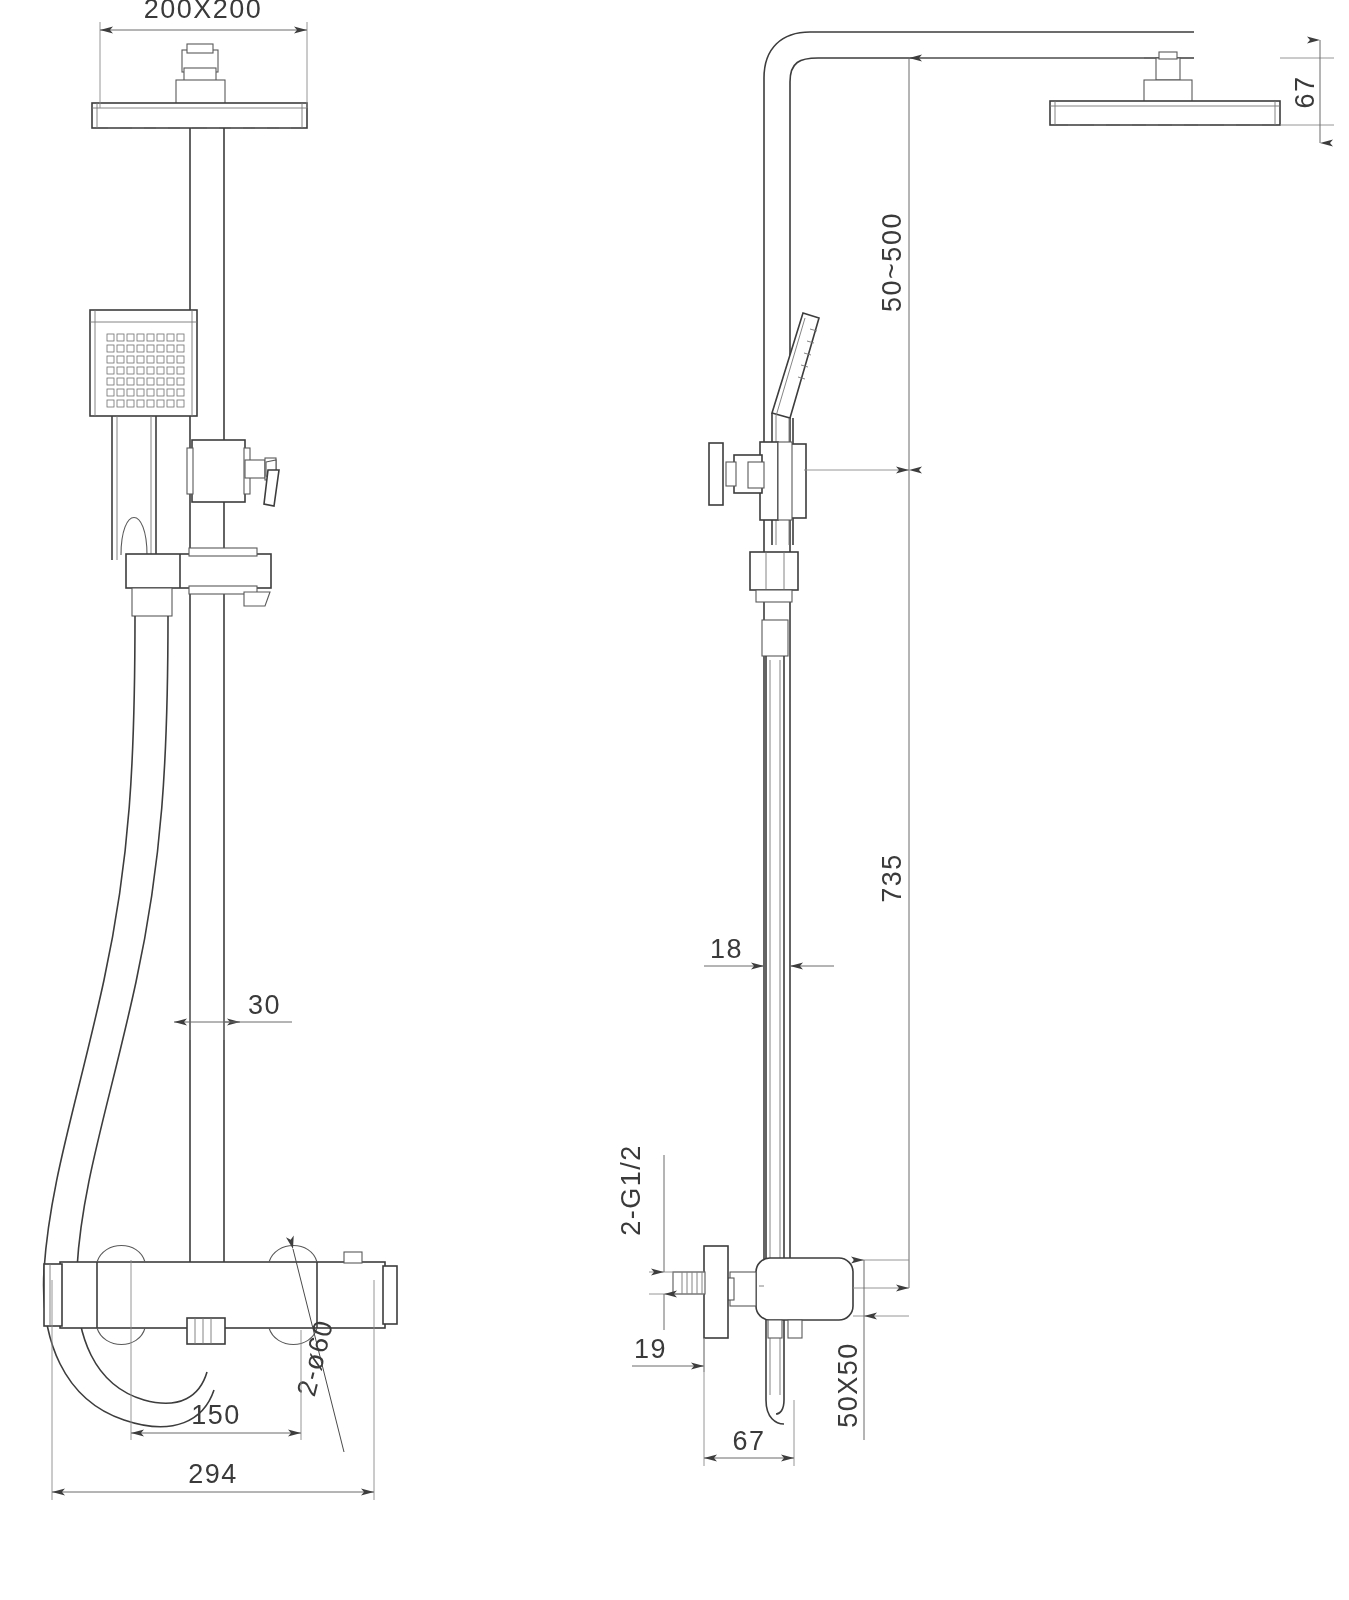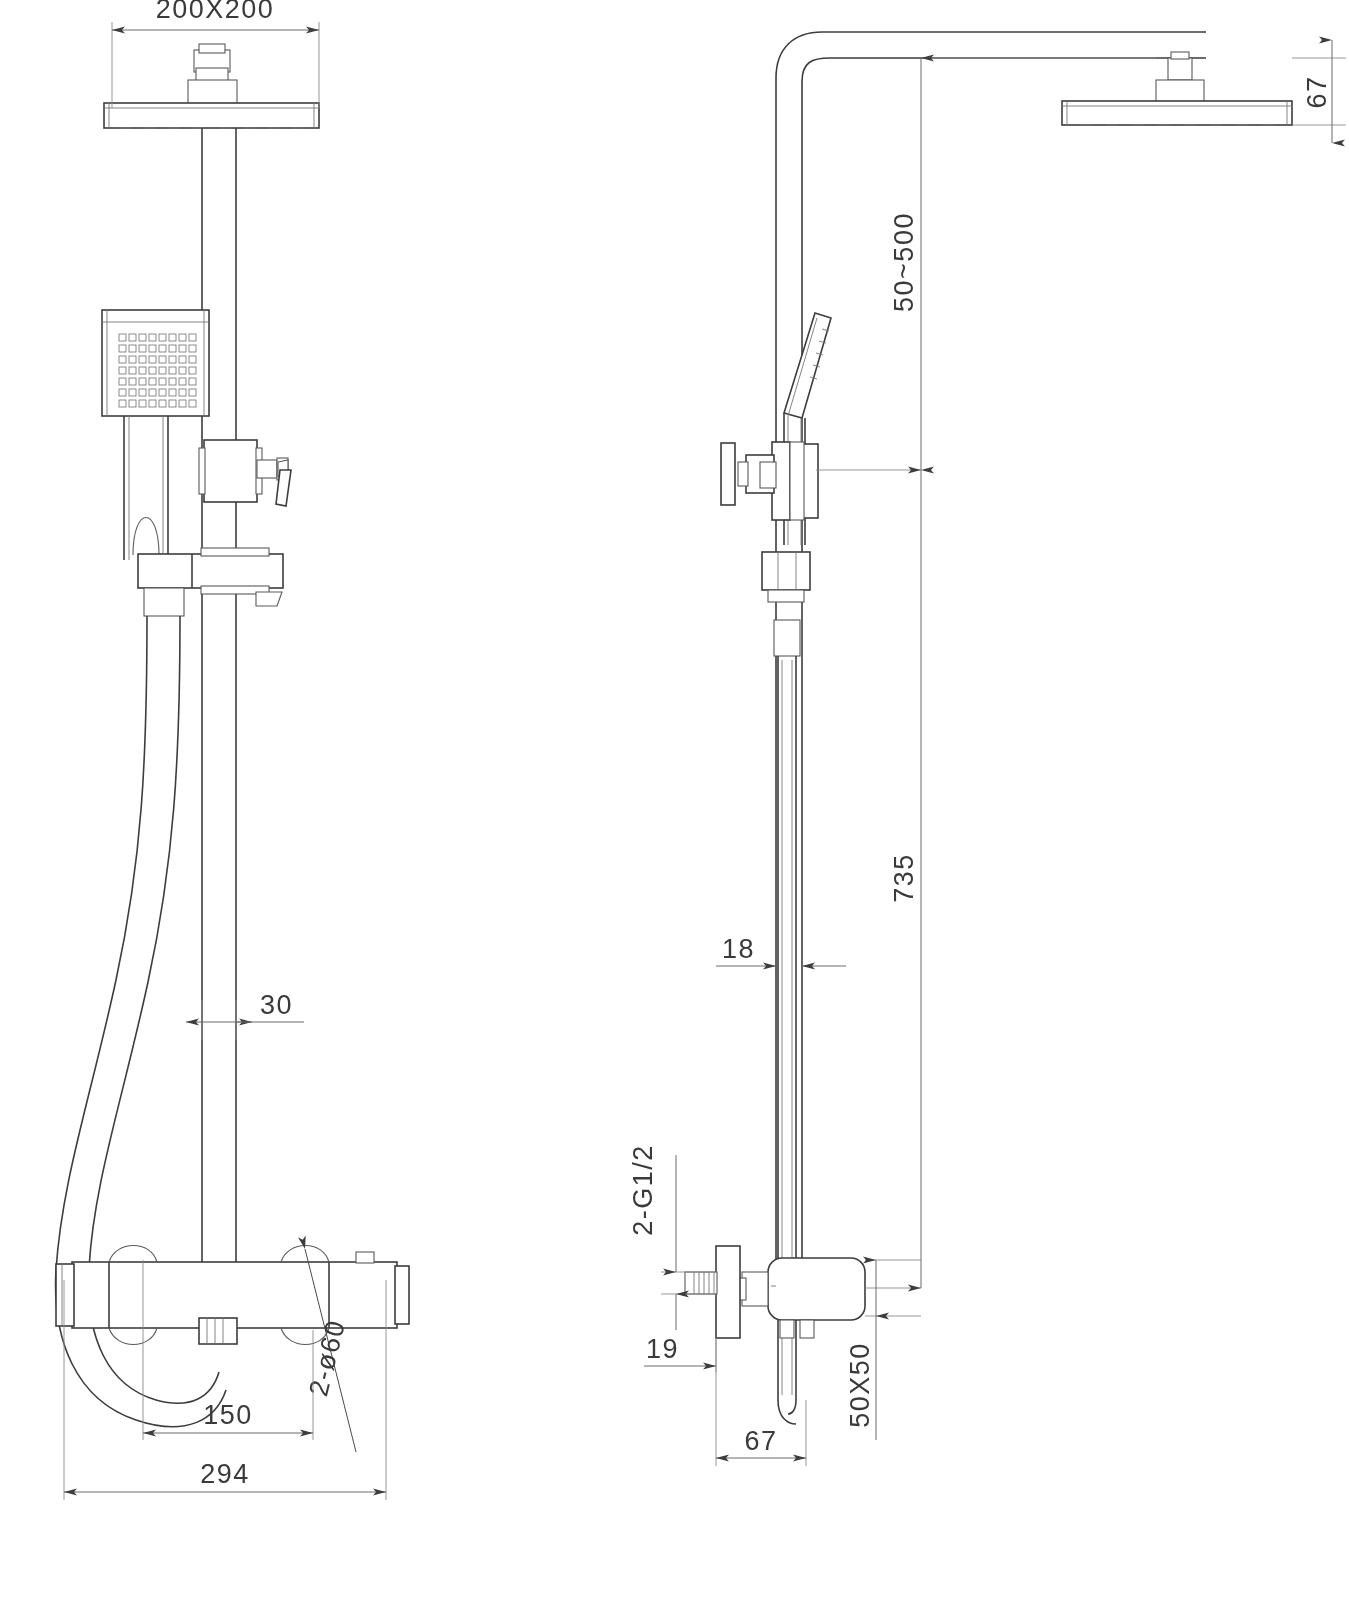--- a/index.html
+++ b/index.html
@@ -4,21 +4,21 @@
 <title>Shower Column Technical Drawing</title>
 <style>
   html,body{margin:0;padding:0;background:#ffffff;}
   body{
     width:1349px;height:1600px;
     font-family:"Liberation Sans", sans-serif;
     color:#333333;
     overflow:hidden;
     position:relative;
   }
-  #drawing-root{position:absolute;left:16px;top:0;width:1253px;height:1600px;}
+  #drawing-root{position:absolute;left:4px;top:0;width:1253px;height:1600px;}
   svg#cad{display:block;width:1349px;height:1600px;}
   .dim-text{
     font-family:"Liberation Sans", sans-serif;
     font-size:27px;
     fill:#3a3a3a;
     letter-spacing:1.5px;
   }
   .obj{fill:none;stroke:#3d3d3d;stroke-width:1.6;}
   .obj-thin{fill:none;stroke:#5a5a5a;stroke-width:1.1;}
   .obj-hair{fill:none;stroke:#777777;stroke-width:0.9;}

